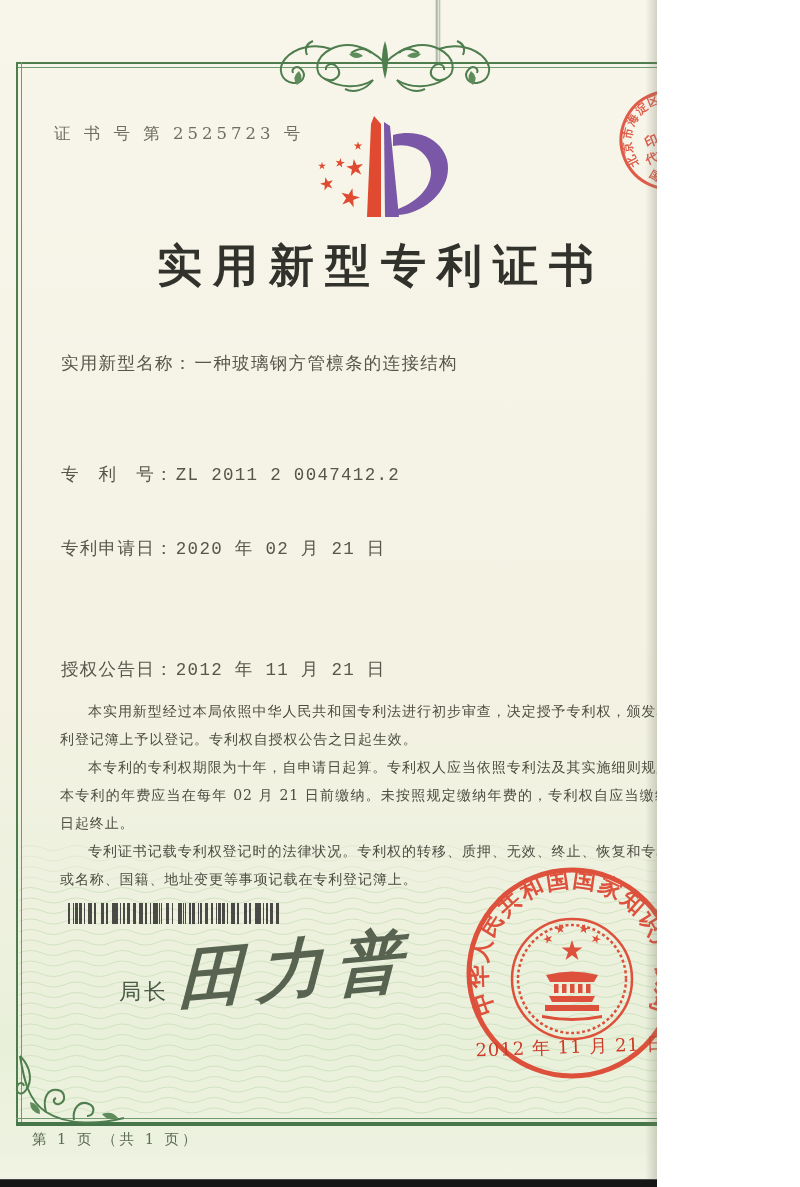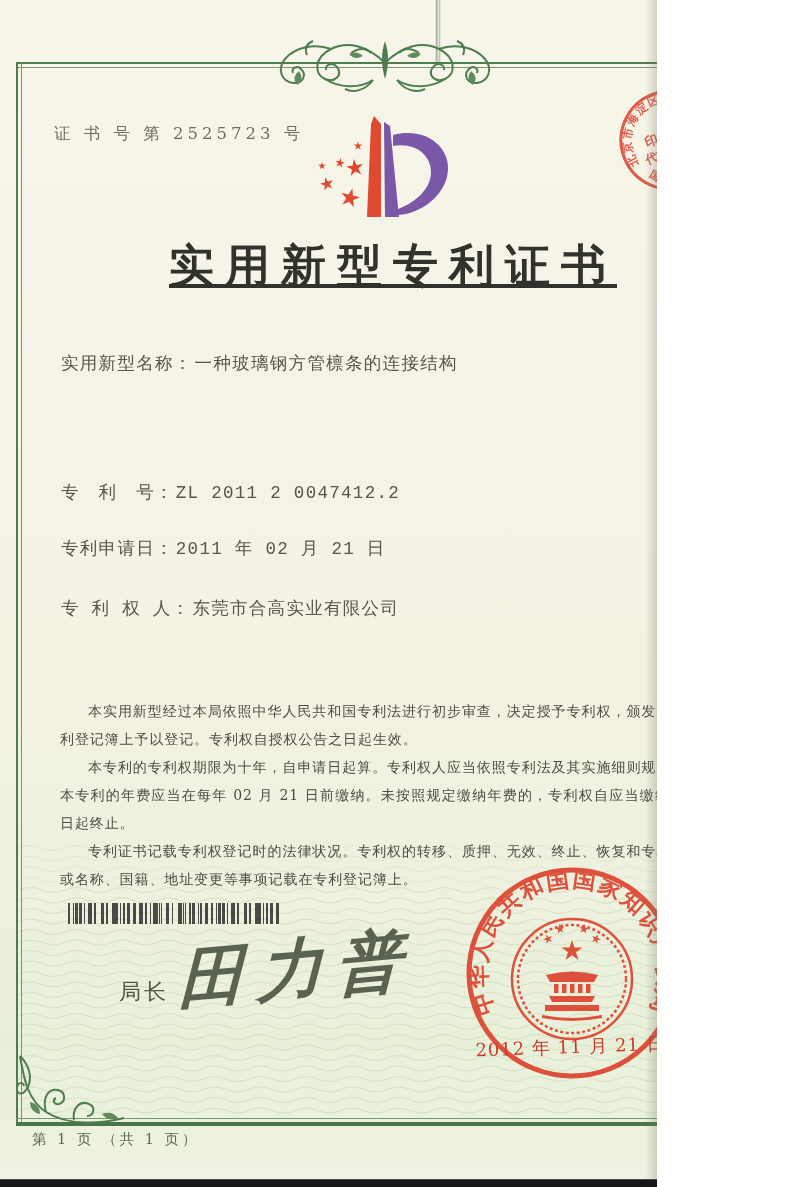--- a/index.html
+++ b/index.html
@@ -11,22 +11,22 @@
   .frame-top{left:16px;width:734px;top:62px;height:3px;border-top:2px solid #4e7d4e;border-bottom:1px solid #6f9b6f;}
   .frame-left{left:16px;top:62px;height:1061px;width:3px;border-left:2px solid #4e7d4e;border-right:1px solid #6f9b6f;}
   .frame-right{left:744px;top:62px;height:1061px;width:3px;border-left:1px solid #6f9b6f;border-right:2px solid #4e7d4e;}
   .frame-bottom{left:16px;width:734px;top:1118px;height:3px;border-top:1px solid #6f9b6f;border-bottom:4px solid #47764a;}
   .crease{left:435px;top:0;width:6px;height:62px;
     background:linear-gradient(90deg,transparent 0,rgba(85,110,85,.55) 30%,rgba(190,200,185,.3) 55%,rgba(85,110,85,.35) 75%,transparent 100%);}
   .edge-right{right:0;top:0;width:12px;height:1187px;background:linear-gradient(270deg,rgba(110,115,100,.28),rgba(110,115,100,0));}
   .edge-bottom{left:0;bottom:0;width:800px;height:7px;background:#161616;border-top:1px solid #4a4a44;}
   
   .cert-no{left:54px;top:123px;font-size:16.5px;letter-spacing:4px;color:#6d6d60;}
-  .title{left:28px;width:730px;top:236px;text-align:center;font-size:45px;font-weight:700;
-    letter-spacing:11px;color:#32322c;text-decoration:underline;}
+  .title{left:16px;width:730px;top:236px;text-align:center;font-size:45px;font-weight:700;
+    letter-spacing:11px;color:#32322c;}
   .field{left:61px;font-size:17.5px;color:#56564b;letter-spacing:1.3px;white-space:nowrap;font-family:Liberation Mono, monospace;}
   .field .val{margin-left:2px;}
   .body-text{left:60px;top:697px;width:686px;font-size:14px;line-height:28px;
     letter-spacing:.9px;color:#4c4c41;text-align:justify;}
   .body-text p{margin:0;text-indent:2em;}
   .footer{left:32px;width:730px;top:1089px;text-align:left;font-size:14.5px;letter-spacing:3px;color:#5b6a54;margin-top:41px;}
   
   .barcode{left:68px;top:903px;width:212px;height:21px;opacity:.85;
     background-image:
       repeating-linear-gradient(90deg,#2e2e2c 0 2px,transparent 2px 5px,#2e2e2c 5px 6px,transparent 6px 11px),
@@ -153,28 +153,28 @@
         <textPath href="#ts-bottom" startOffset="50%" text-anchor="middle">国家知识产权局</textPath>
       </text>
     </g>
   </svg>
 
   <div class="abs title">实用新型专利证书</div>
 
   <div class="abs field" style="top:351px;">
     <span>实用新型名称：</span><span class="val">一种玻璃钢方管檩条的连接结构</span>
   </div>
-  <div class="abs field" style="top:480px;text-align:right;">
+  <div class="abs field" style="top:462px;text-align:right;">
     <span>专　利　号：</span><span class="val">ZL 2011 2 0047412.2</span>
   </div>
   <div class="abs field" style="top:536px;">
-    <span>专利申请日：</span><span class="val">2011 年 02 月 21 日</span>
-  </div>
-  <div class="abs field" style="top:596px;">
-    <span>专 利 权 人：</span><span class="val">东莞市合高实业有限公司</span>
+    <span>专利申请日：</span><span class="val">2020 年 02 月 21 日</span>
+  </div>
+  <div class="abs field" style="top:657px;">
+    <span>授权公告日：</span><span class="val">2012 年 11 月 21 日</span>
   </div>
 
   <div class="abs body-text">
     <p>本实用新型经过本局依照中华人民共和国专利法进行初步审查，决定授予专利权，颁发本证书并在专利登记簿上予以登记。专利权自授权公告之日起生效。</p>
     <p>本专利的专利权期限为十年，自申请日起算。专利权人应当依照专利法及其实施细则规定缴纳年费。本专利的年费应当在每年 02 月 21 日前缴纳。未按照规定缴纳年费的，专利权自应当缴纳年费期满之日起终止。</p>
     <p>专利证书记载专利权登记时的法律状况。专利权的转移、质押、无效、终止、恢复和专利权人的姓名或名称、国籍、地址变更等事项记载在专利登记簿上。</p>
   </div>
 
   <div class="abs barcode"></div>
 

